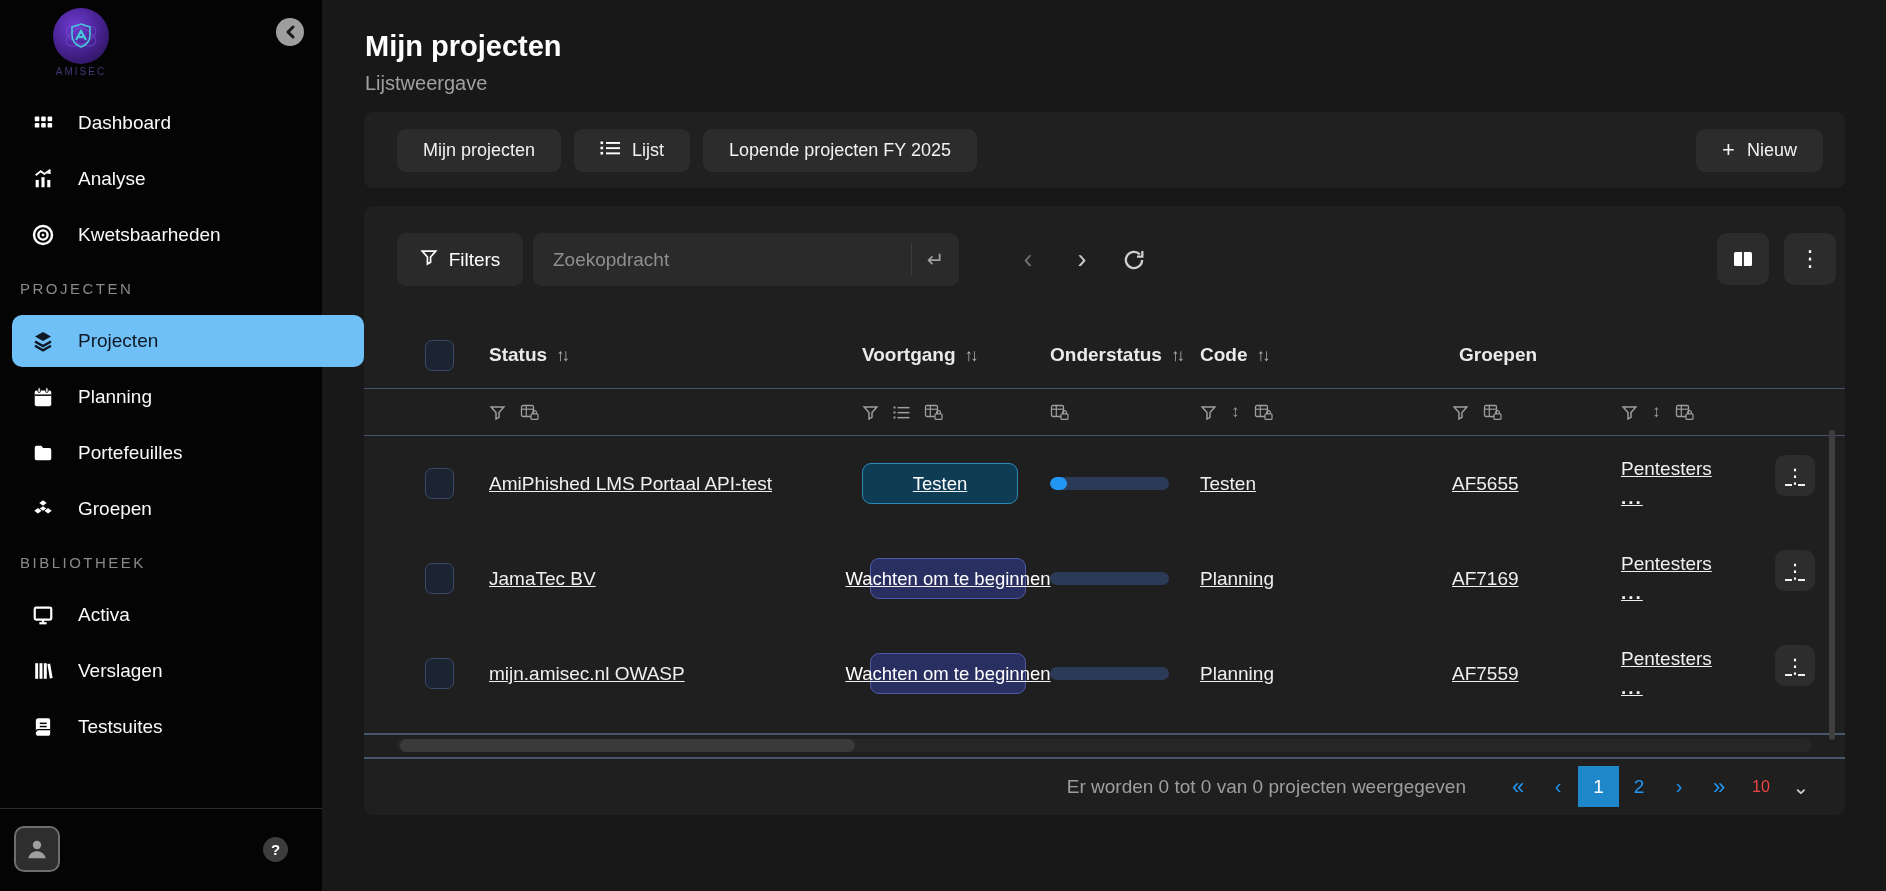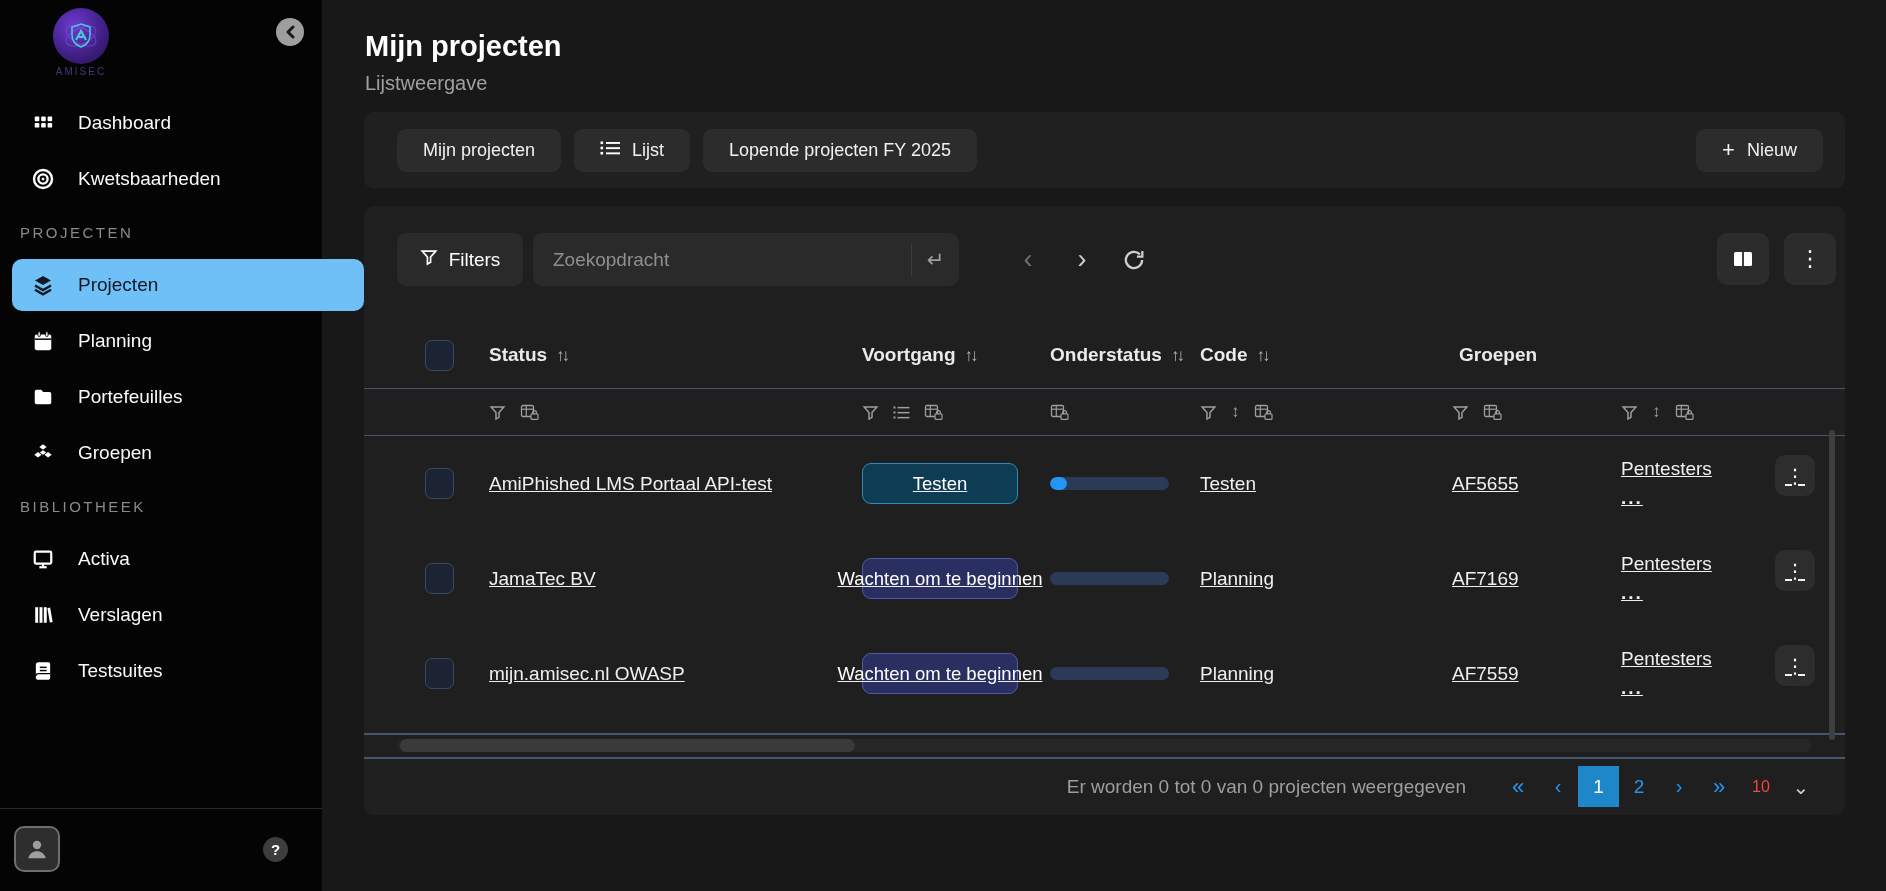--- a/index.html
+++ b/index.html
@@ -75,21 +75,21 @@
     border-top:1px solid #46566f; border-bottom:1px solid #46566f; color:#9e9e9e; }
   .fcell { display:flex; align-items:center; gap:14px; }
   .fcell svg { display:block; }
   .updown { font-size:17px; }
 
   .rows-wrap { position:absolute; top:230px; left:0; width:100%; }
   .drow { height:95px; font-size:19px; color:#f0f0f0;text-decoration:underline; }
   .badge { width:156px; height:41px; border-radius:9px; display:flex; align-items:center;
     justify-content:center; white-space:nowrap; font-size:18.5px; color:#fff; cursor:default; }
   .badge.testen { background:#0e3c55; border:1.5px solid #2d89b5; }
-  .badge.wachten { background:#293061; border:1.5px solid #4f59a5; }
+  .badge.wachten { background:#293061; border:1.5px solid #4f59a5;margin-left:8px; }
   .progress { width:119px; height:13px; border-radius:7px; background:#2a3a57; overflow:hidden; }
   .progress i { display:block; height:100%; background:#2196f3; border-radius:7px; }
   .groep-cell { display:flex; justify-content:space-between; padding:0 30px 0 7px; }
   .groep-txt { line-height:1.5; }
   .groep-more { letter-spacing:2px; font-weight:bold; }
   .row-kebab { width:40px; height:41px; background:#2d2d2d; border:none; border-radius:10px;
     color:#fff; font-size:20px; cursor:pointer; }
 
   .bottom-line-1 { position:absolute; left:0; top:527px; width:100%; height:1.5px; background:#46566f; }
   .hscroll-track { position:absolute; left:33px; top:533px; width:1415px; height:13px;
@@ -138,20 +138,32 @@
         <svg width="22" height="22" viewBox="0 0 24 24" fill="#fff">
             <rect x="3" y="5" width="5" height="5" rx="1"></rect>
             <rect x="10" y="5" width="5" height="5" rx="1"></rect>
             <rect x="17" y="5" width="5" height="5" rx="1"></rect>
             <rect x="3" y="12" width="5" height="5" rx="1"></rect>
             <rect x="10" y="12" width="5" height="5" rx="1"></rect>
             <rect x="17" y="12" width="5" height="5" rx="1"></rect>
           </svg>
       </span>
       <span>Dashboard</span>
+    </div>
+    <div class="nav-item">
+      <span class="nicon">
+        <svg width="22" height="22" viewBox="0 0 24 24">
+            <rect x="4" y="13" width="3.4" height="8" fill="#fff"></rect>
+            <rect x="10.3" y="10" width="3.4" height="11" fill="#fff"></rect>
+            <rect x="16.6" y="13" width="3.4" height="8" fill="#fff"></rect>
+            <path d="M4 8l5.5-4.5 4 3L20 2" fill="none" stroke="#fff" stroke-width="2"></path>
+            <path d="M20 2l.5 4.5L16 6z" fill="#fff"></path>
+          </svg>
+      </span>
+      <span>Analyse</span>
     </div>
     <div class="nav-item">
       <span class="nicon">
         <svg width="24" height="24" viewBox="0 0 24 24" fill="none" stroke="#fff">
             <circle cx="12" cy="12" r="9" stroke-width="2.4"></circle>
             <circle cx="12" cy="12" r="4.6" stroke-width="2.4"></circle>
             <circle cx="12" cy="12" r="1" fill="#fff"></circle>
           </svg>
       </span>
       <span>Kwetsbaarheden</span>

